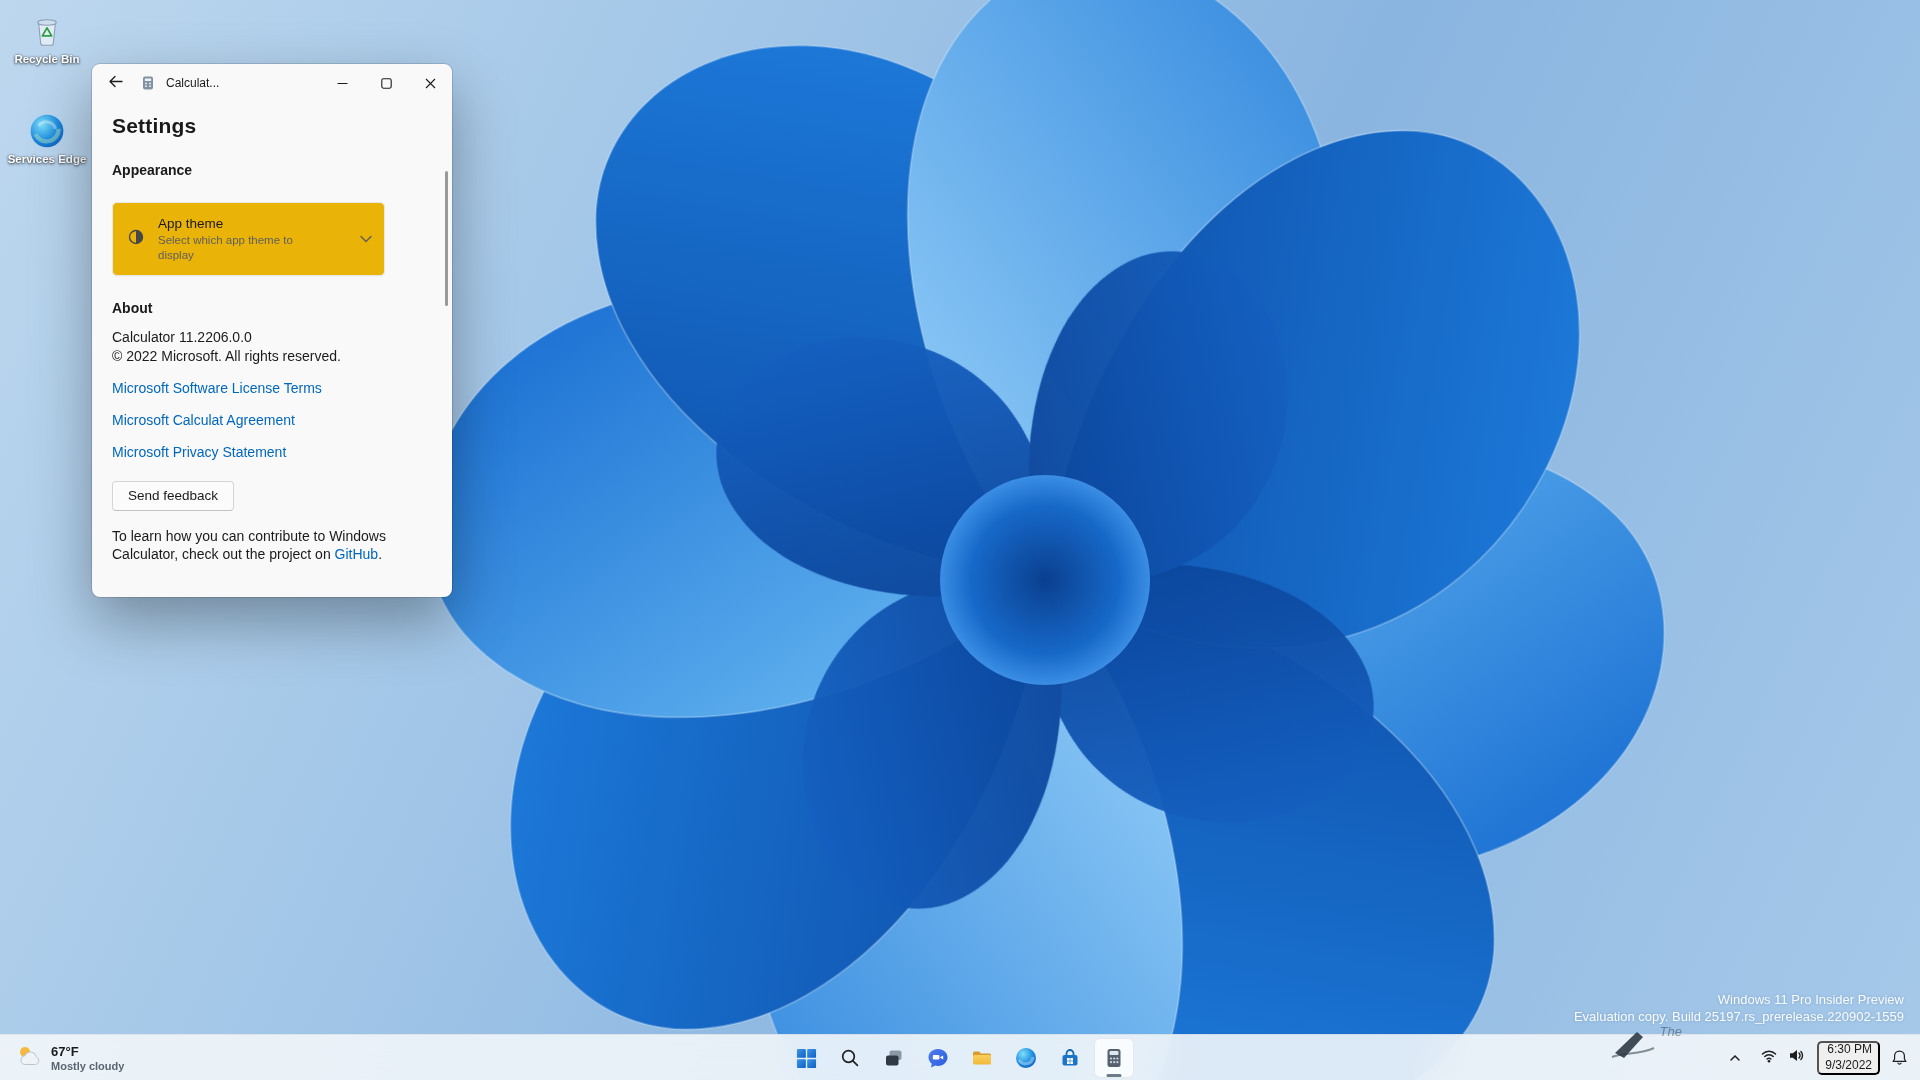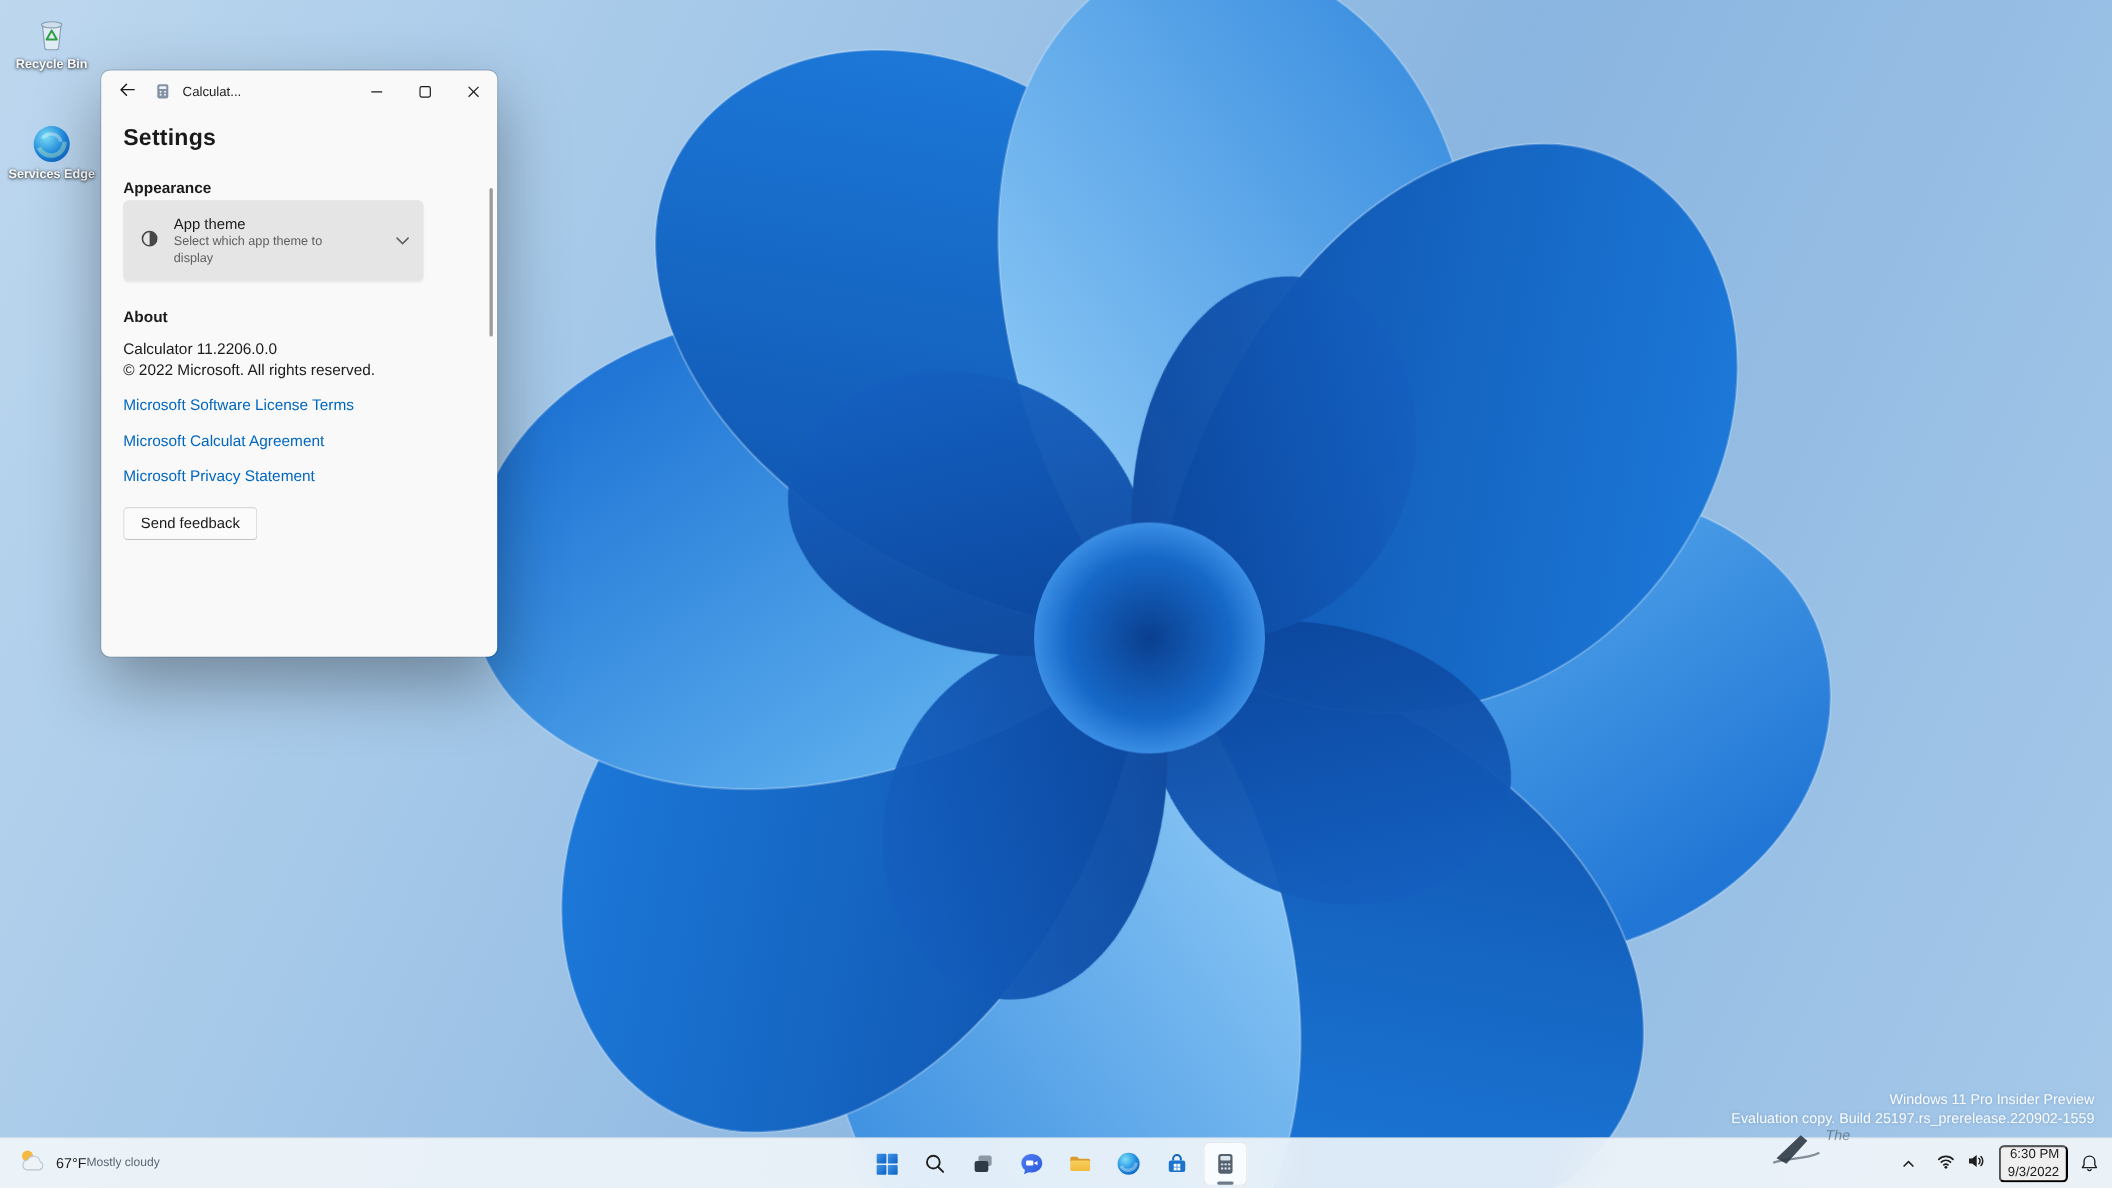--- a/index.html
+++ b/index.html
@@ -41,22 +41,22 @@
   .app-title { margin-left:10px; font-size:12px; color:#1b1b1b; white-space:nowrap; }
   .titlebar .appicon { margin-left:10px; display:flex; }
   .caption-buttons { margin-left:auto; display:flex; height:38px; }
   .cap { width:44px; height:38px; display:flex; align-items:center; justify-content:center; border:none; background:transparent; }
 
   .win-content { position:relative; flex:1; padding:4px 24px 0 20px; }
   .page-title { font-size:21px; font-weight:700; color:#1a1a1a; margin-top:8px; letter-spacing:.2px; }
   .section-label { font-size:14px; font-weight:700; color:#1a1a1a; margin-top:24px; }
 
   .card {
-    margin-top:4px; height:74px; width:273px;
-    background:#e5e5e5; border:1px solid #e7e7e7; border-radius:5px;
+    margin-top:24px; height:74px; width:273px;
+    background:#eab308; border:1px solid #e7e7e7; border-radius:5px;
     display:flex; align-items:center; padding:0 12px 0 14px;
     box-shadow:0 1px 2px rgba(0,0,0,.04); cursor:default;
   }
   .card-text { margin-left:13px; }
   .card-title { font-size:13.5px; color:#1a1a1a; }
   .card-sub { font-size:11.5px; color:#5f5f5f; width:152px; line-height:1.25; margin-top:2px; }
   .card .chev { margin-left:auto; display:flex; }
 
   .about-line { font-size:14px; color:#1b1b1b; }
   .v-line { margin-top:13px; }
@@ -74,21 +74,21 @@
   
   .taskbar {
     position:absolute; left:0; right:0; bottom:0; height:46px; z-index:5;
     background:rgba(242,246,250,.9); backdrop-filter:blur(20px);
     border-top:1px solid rgba(0,0,0,.05);
   }
   .weather {
     position:absolute; left:6px; top:3px; bottom:3px; display:flex; align-items:center;
     gap:8px; padding:0 10px; border-radius:6px;
   }
-  .weather .wtxt { display:flex; flex-direction:row; justify-content:center; }
+  .weather .wtxt { display:flex; flex-direction:column; justify-content:center;font-weight:bold; }
   .weather .temp { font-size:13px; color:#1b1b1b; }
   .weather .cond { font-size:11px; color:#5a6572; margin-top:1px; }
 
   .center-icons {
     position:absolute; left:50%; top:3px; transform:translateX(-50%);
     display:flex; align-items:center;
   }
   .tbtn {
     width:40px; height:40px; margin:0 2px; border-radius:6px; border:none; background:transparent;
     display:flex; align-items:center; justify-content:center; position:relative;
@@ -256,20 +256,21 @@
     <div class="section-label">About</div>
     <div class="about-line v-line">Calculator 11.2206.0.0</div>
     <div class="about-line c-line">© 2022 Microsoft. All rights reserved.</div>
 
     <a class="win-link">Microsoft Software License Terms</a>
     <a class="win-link">Microsoft Calculat Agreement</a>
     <a class="win-link">Microsoft Privacy Statement</a>
 
     <button class="feedback-btn">Send feedback</button>
 
+    <p class="contribute"><span>To learn how you can contribute to Windows Calculator, check out the project on </span><a>GitHub</a><span>.</span></p>
   </div>
 
   <div class="win-scrollbar"></div>
 </div>
 
 <div class="taskbar">
 
   <div class="weather">
     <span>
       <svg width="27" height="24" viewBox="0 0 27 24">

